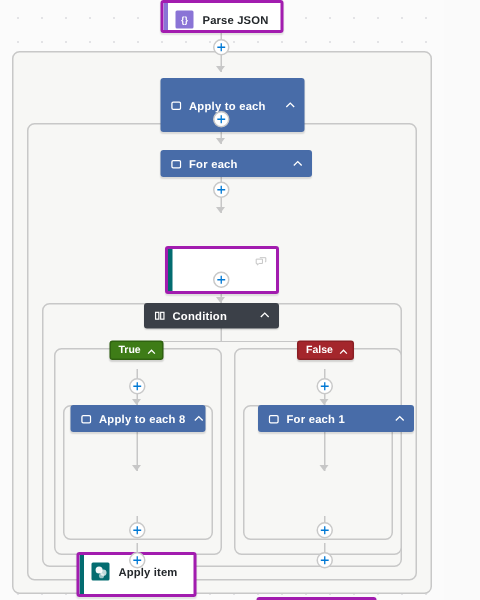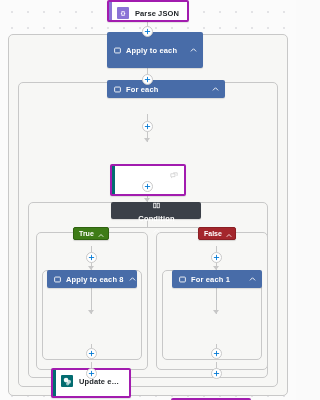--- a/index.html
+++ b/index.html
@@ -170,35 +170,35 @@
   <div class="card-top">
     <span class="app-icon pj">
       <svg width="8" height="8" viewBox="0 0 8 8">
           <text x="4" y="6.2" font-size="6" fill="#fff" text-anchor="middle" font-family="Liberation Sans, sans-serif">{}</text>
         </svg>
     </span>
     <span class="card-title">Parse JSON</span>
   </div>
 </div>
 
-<div class="bar loop" style="left:107px;top:32px;width:96px;height:36px;justify-content:center;">
+<div class="bar loop" style="left:107px;top:52px;width:96px;height:36px;justify-content:center;">
   <span class="chev">
     <svg width="7" height="7" viewBox="0 0 8 8">
         <rect x="0.7" y="1.2" width="6.6" height="5.6" rx="1" fill="none" stroke="#ffffff" stroke-width="1"></rect>
       </svg>
   </span>
   <span class="bar-title">Apply to each</span>
   <span class="chev">
     <svg width="7" height="7" viewBox="0 0 8 8">
         <polyline points="1,5 4,2 7,5" fill="none" stroke="#ffffff" stroke-width="1"></polyline>
       </svg>
   </span>
 </div>
 
-<div class="bar loop" style="left:107px;top:80px;width:118px;height:18px;">
+<div class="bar loop" style="left:107px;top:100px;width:101px;height:18px;">
   <span class="chev">
     <svg width="7" height="7" viewBox="0 0 8 8">
         <rect x="0.7" y="1.2" width="6.6" height="5.6" rx="1" fill="none" stroke="#ffffff" stroke-width="1"></rect>
       </svg>
   </span>
   <span class="bar-title">For each</span>
   <span class="chev">
     <svg width="7" height="7" viewBox="0 0 8 8">
         <polyline points="1,5 4,2 7,5" fill="none" stroke="#ffffff" stroke-width="1"></polyline>
       </svg>
@@ -210,21 +210,21 @@
   <div class="card-foot">
     <span class="cmt">
       <svg width="8" height="8" viewBox="0 0 10 10">
           <path d="M1 2.2h5.2v3.6H3.4L1.9 7.1V5.8H1z" fill="none" stroke="#7a7a7a" stroke-width=".8"></path>
           <path d="M4 1h5v3.4H8.3" fill="none" stroke="#7a7a7a" stroke-width=".8"></path>
         </svg>
     </span>
   </div>
 </div>
 
-<div class="bar cond" style="left:111px;top:202px;width:90px;height:17px;flex-direction:column;">
+<div class="bar cond" style="left:96px;top:202px;width:90px;height:17px;">
   <span class="chev">
     <svg width="7" height="7" viewBox="0 0 8 8">
         <rect x="0.8" y="1.4" width="2.5" height="5.2" fill="none" stroke="#fff" stroke-width=".9"></rect>
         <rect x="4.7" y="1.4" width="2.5" height="5.2" fill="none" stroke="#fff" stroke-width=".9"></rect>
       </svg>
   </span>
   <span class="bar-title">Condition</span>
   <span class="chev">
     <svg width="7" height="7" viewBox="0 0 8 8">
         <polyline points="1,5 4,2 7,5" fill="none" stroke="#ffffff" stroke-width="1"></polyline>
@@ -257,21 +257,21 @@
       </svg>
   </span>
   <span class="bar-title">Apply to each 8</span>
   <span class="chev">
     <svg width="7" height="7" viewBox="0 0 8 8">
         <polyline points="1,5 4,2 7,5" fill="none" stroke="#ffffff" stroke-width="1"></polyline>
       </svg>
   </span>
 </div>
 
-<div class="bar loop" style="left:172px;top:270px;width:90px;height:18px;">
+<div class="bar loop" style="left:172px;top:270px;width:104px;height:18px;">
   <span class="chev">
     <svg width="7" height="7" viewBox="0 0 8 8">
         <rect x="0.7" y="1.2" width="6.6" height="5.6" rx="1" fill="none" stroke="#ffffff" stroke-width="1"></rect>
       </svg>
   </span>
   <span class="bar-title">For each 1</span>
   <span class="chev">
     <svg width="7" height="7" viewBox="0 0 8 8">
         <polyline points="1,5 4,2 7,5" fill="none" stroke="#ffffff" stroke-width="1"></polyline>
       </svg>
@@ -281,21 +281,21 @@
 <div class="node card" style="left:51px;top:314px;width:80px;height:30px;">
   <div class="accent"></div>
   <div class="card-top">
     <span class="app-icon sp">
       <svg width="9" height="9" viewBox="0 0 10 10">
         <circle cx="3.4" cy="3.4" r="2.6" fill="#ffffff" opacity=".95"></circle>
         <circle cx="6.6" cy="5.3" r="2.3" fill="#ffffff" opacity=".75"></circle>
         <circle cx="5.2" cy="7.6" r="1.9" fill="#ffffff" opacity=".6"></circle>
       </svg>
     </span>
-    <span class="card-title">Update each</span>
+    <span class="card-title">Apply item</span>
   </div>
   <div class="card-foot">
     <span class="cmt">
       <svg width="8" height="8" viewBox="0 0 10 10">
           <path d="M1 2.2h5.2v3.6H3.4L1.9 7.1V5.8H1z" fill="none" stroke="#7a7a7a" stroke-width=".8"></path>
           <path d="M4 1h5v3.4H8.3" fill="none" stroke="#7a7a7a" stroke-width=".8"></path>
         </svg>
     </span>
   </div>
 </div>

